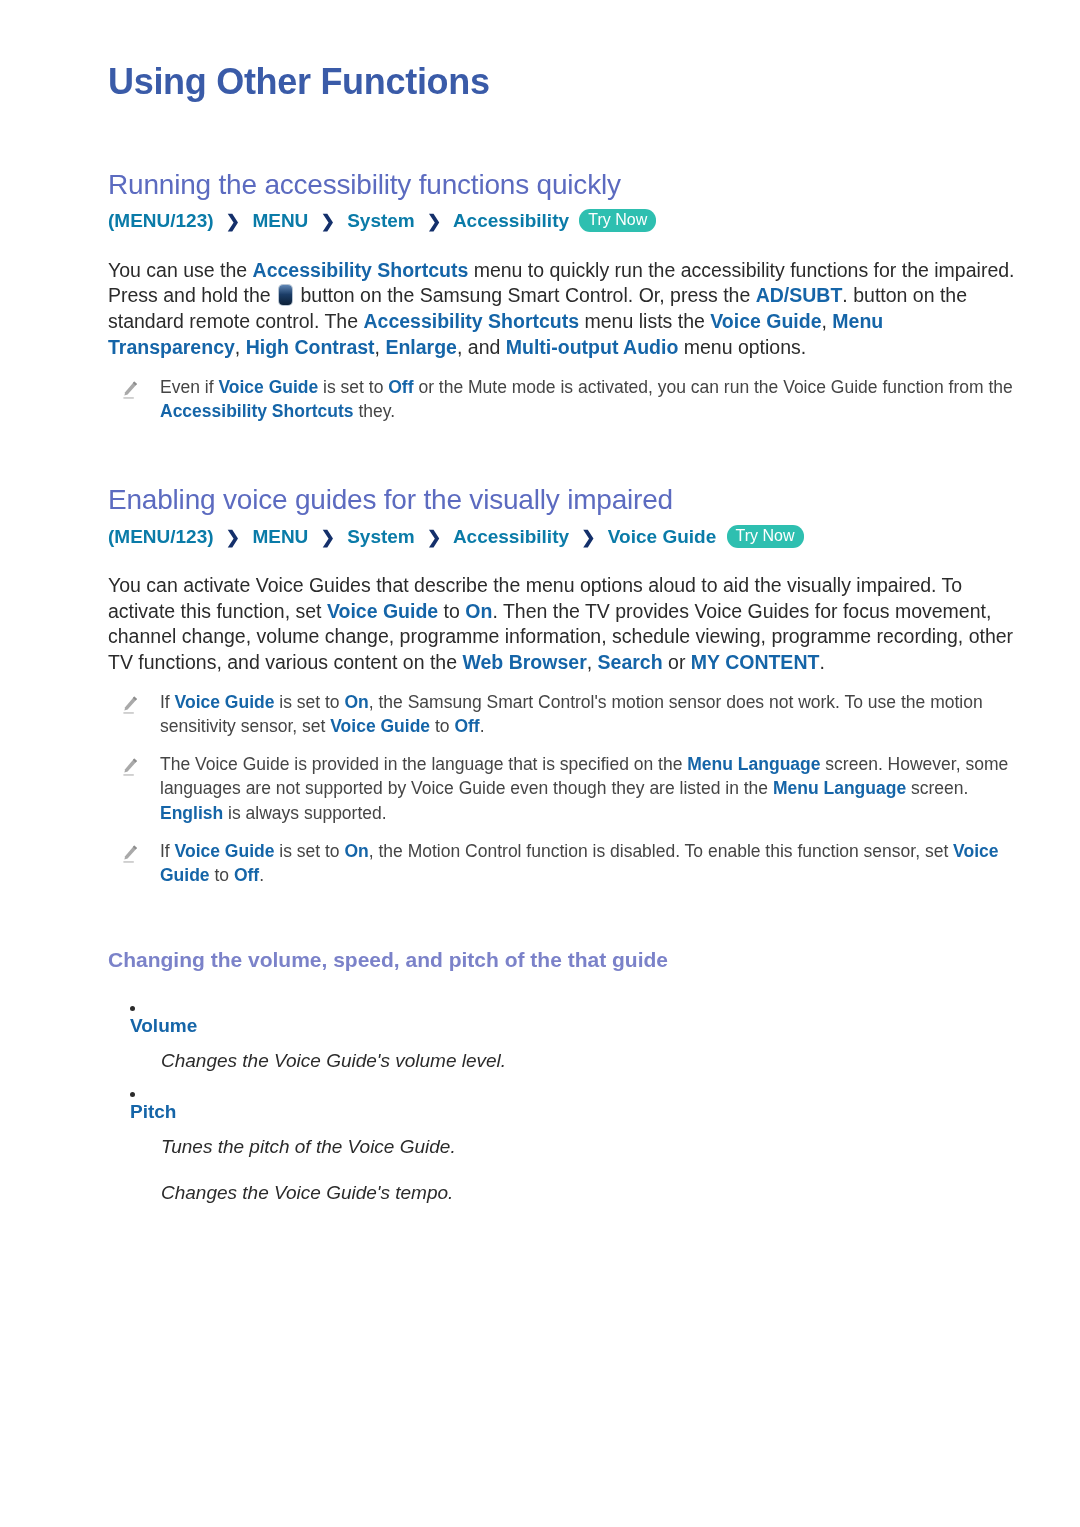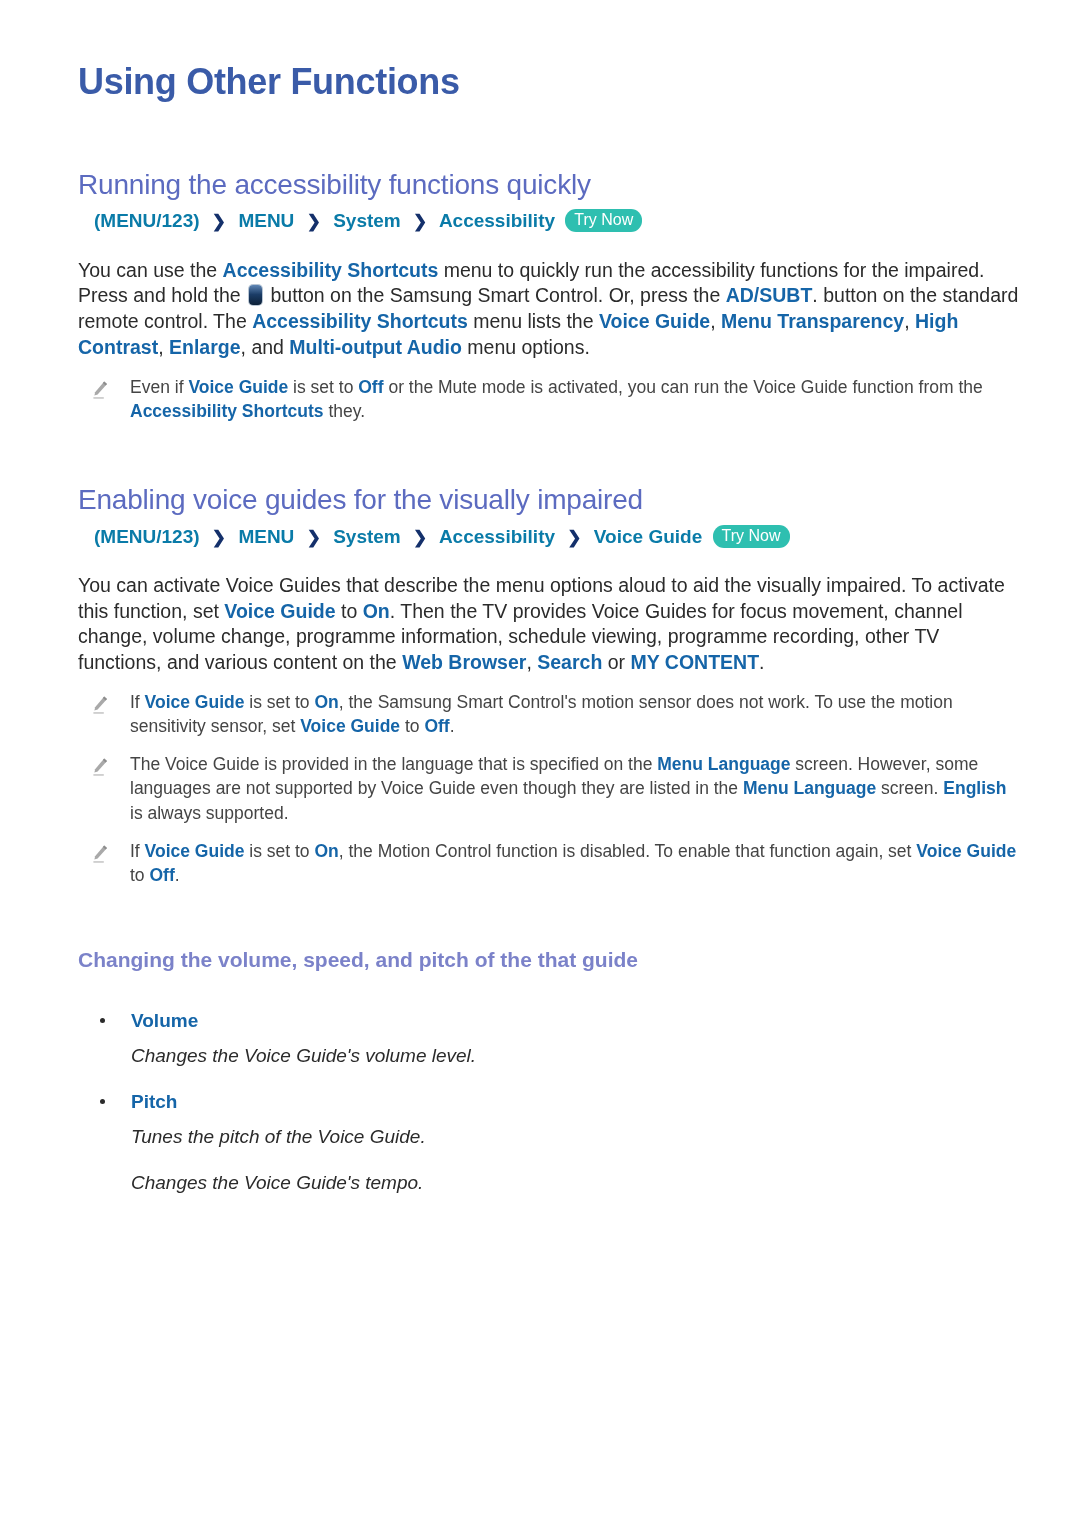--- a/index.html
+++ b/index.html
@@ -10,21 +10,21 @@
   }
   body {
     width: 1080px;
     height: 1527px;
     font-family: "Liberation Sans", sans-serif;
     color: #2b2b2b;
     position: relative;
     overflow: hidden;
   }
   .page {
-    padding: 62px 60px 0 78px;
+    padding: 62px 60px 0 108px;
     box-sizing: border-box;
     width: 1080px;
   }
 
   
   .page-title {
     font-size: 36px;
     font-weight: bold;
     color: #3a5ba8;
     letter-spacing: -0.3px;
@@ -45,21 +45,21 @@
     color: #7b82c9;
     margin: 0 0 22px 0;
     line-height: 1.2;
   }
 
   
   .breadcrumb {
     font-size: 19px;
     font-weight: bold;
     color: #0a7ba8;
-    margin: 0 0 22px 16px;
+    margin: 0 0 22px 0;
     line-height: 1.5;
     display: block;
   }
   .breadcrumb .crumb { color: #0a7ba8; }
   .breadcrumb .arrow {
     color: #14306b;
     font-weight: bold;
     margin: 0 7px;
     font-size: 17px;
   }
@@ -119,20 +119,21 @@
     max-width: 900px;
   }
   .note-text .lnk { color: #1565a8; font-weight: bold; }
 
   
   .bullet-row {
     display: flex;
     align-items: baseline;
     margin: 0 0 12px 0;
     padding-left: 22px;
+    flex-direction: column;
   }
   .bullet-dot {
     flex: 0 0 auto;
     width: 5px;
     height: 5px;
     border-radius: 50%;
     background: #2b2b2b;
     margin-right: 26px;
     position: relative;
     top: -4px;
@@ -235,21 +236,21 @@
     </div>
 
     <div class="note">
       <span class="note-icon">
         <svg viewBox="0 0 20 22" width="20" height="22" aria-hidden="true">
           <path d="M14.2 2.4 L17.0 5.0 L7.6 15.6 L4.4 16.6 L5.1 13.2 Z" fill="#a9a9a9"></path>
           <path d="M14.2 2.4 L17.0 5.0 L15.6 6.6 L12.8 4.0 Z" fill="#8d8d8d"></path>
           <rect x="3.4" y="18.2" width="10.4" height="1.5" fill="#c4c4c4"></rect>
         </svg>
       </span>
-      <span class="note-text"><span>If </span><span class="lnk">Voice Guide</span><span> is set to </span><span class="lnk">On</span><span>, the Motion Control function is disabled. To enable that function again, set </span><span class="lnk">Voice Guide</span><span> to </span><span class="lnk">Off</span><span>.</span></span>
+      <span class="note-text"><span>If </span><span class="lnk">Voice Guide</span><span> is set to </span><span class="lnk">On</span><span>, the Motion Control function is disabled. To enable this function sensor, set </span><span class="lnk">Voice Guide</span><span> to </span><span class="lnk">Off</span><span>.</span></span>
     </div>
 
     <div class="gap-lg"></div>
 
     <div>
 
       <h3 class="h3">Changing the volume, speed, and pitch of the that guide</h3>
 
 
       <div class="gap-sm"></div>

